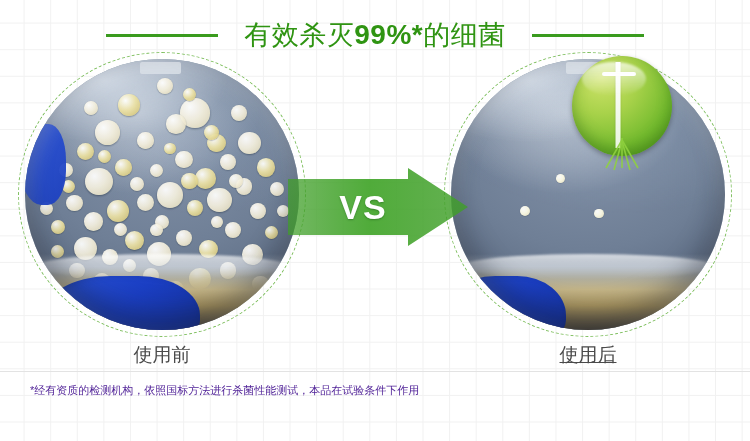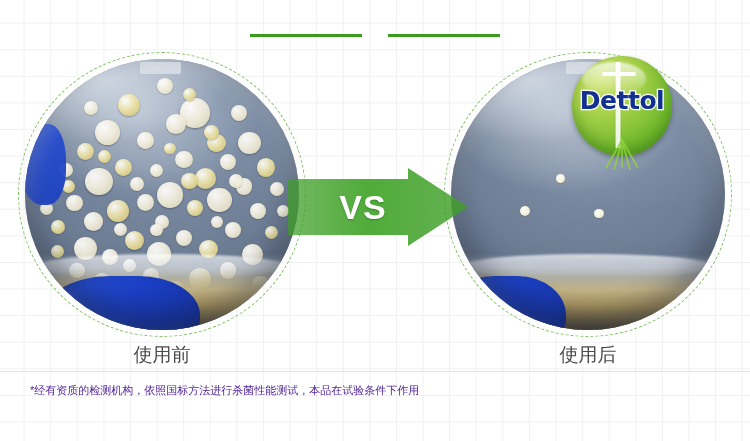--- a/index.html
+++ b/index.html
@@ -173,39 +173,42 @@
     font-size:17px; font-weight:bold; color:#ffffff; letter-spacing:6px;
     text-shadow:0 1px 1px rgba(25,85,10,.55);
   }
 
   
   .caption {
     position:absolute; top:342px; width:260px;
     text-align:center; font-size:19px; color:#4a4a4a; z-index:6;
   }
   #caption-left  { left:32px; }
-  #caption-right { left:458px; }
+  #caption-right { left:458px;text-decoration:underline; }
 
   
   #divider {
     position:absolute; left:0; top:371px; width:750px; height:1px;
     background:#e3e3e3; z-index:6;
   }
   #footnote {
     position:absolute; left:30px; top:382px; width:700px;
     font-size:11px; line-height:1.62; color:#4c1d95; z-index:6;
   }
 </style>
 </head>
 <body>
 
 <div id="grid"></div>
 
 <div id="headline">
   <div class="rule"></div>
+  <div id="title-text">
+    <span>有效杀灭</span><span class="pct">99%*</span><span>的细菌</span>
+  </div>
   <div class="rule"></div>
 </div>
 
 <div id="stage">
 
   <div class="dish-wrap" id="dish-left">
     <div class="dashring"></div>
     <div class="dish">
       <div class="plate"></div>
       <div class="agar-sheen"></div>
@@ -324,21 +327,20 @@
   <div class="logo-gloss"></div>
   <svg class="logo-sparkle" viewBox="0 0 48 34">
     <g stroke="#8fd13f" stroke-width="1.6" opacity="0.9">
       <line x1="24" y1="0" x2="24" y2="30"></line>
       <line x1="24" y1="2" x2="8" y2="30"></line>
       <line x1="24" y1="2" x2="40" y2="30"></line>
       <line x1="24" y1="3" x2="16" y2="32"></line>
       <line x1="24" y1="3" x2="32" y2="32"></line>
     </g>
   </svg>
-  <div class="logo-word">Dettol</div>
 </div>
 
 <div class="caption" id="caption-left">使用前</div>
 <div class="caption" id="caption-right">使用后</div>
 
 <div id="divider"></div>
 <div id="footnote">
   <div>*经有资质的检测机构，依照国标方法进行杀菌性能测试，本品在试验条件下作用</div>
 </div>
 

